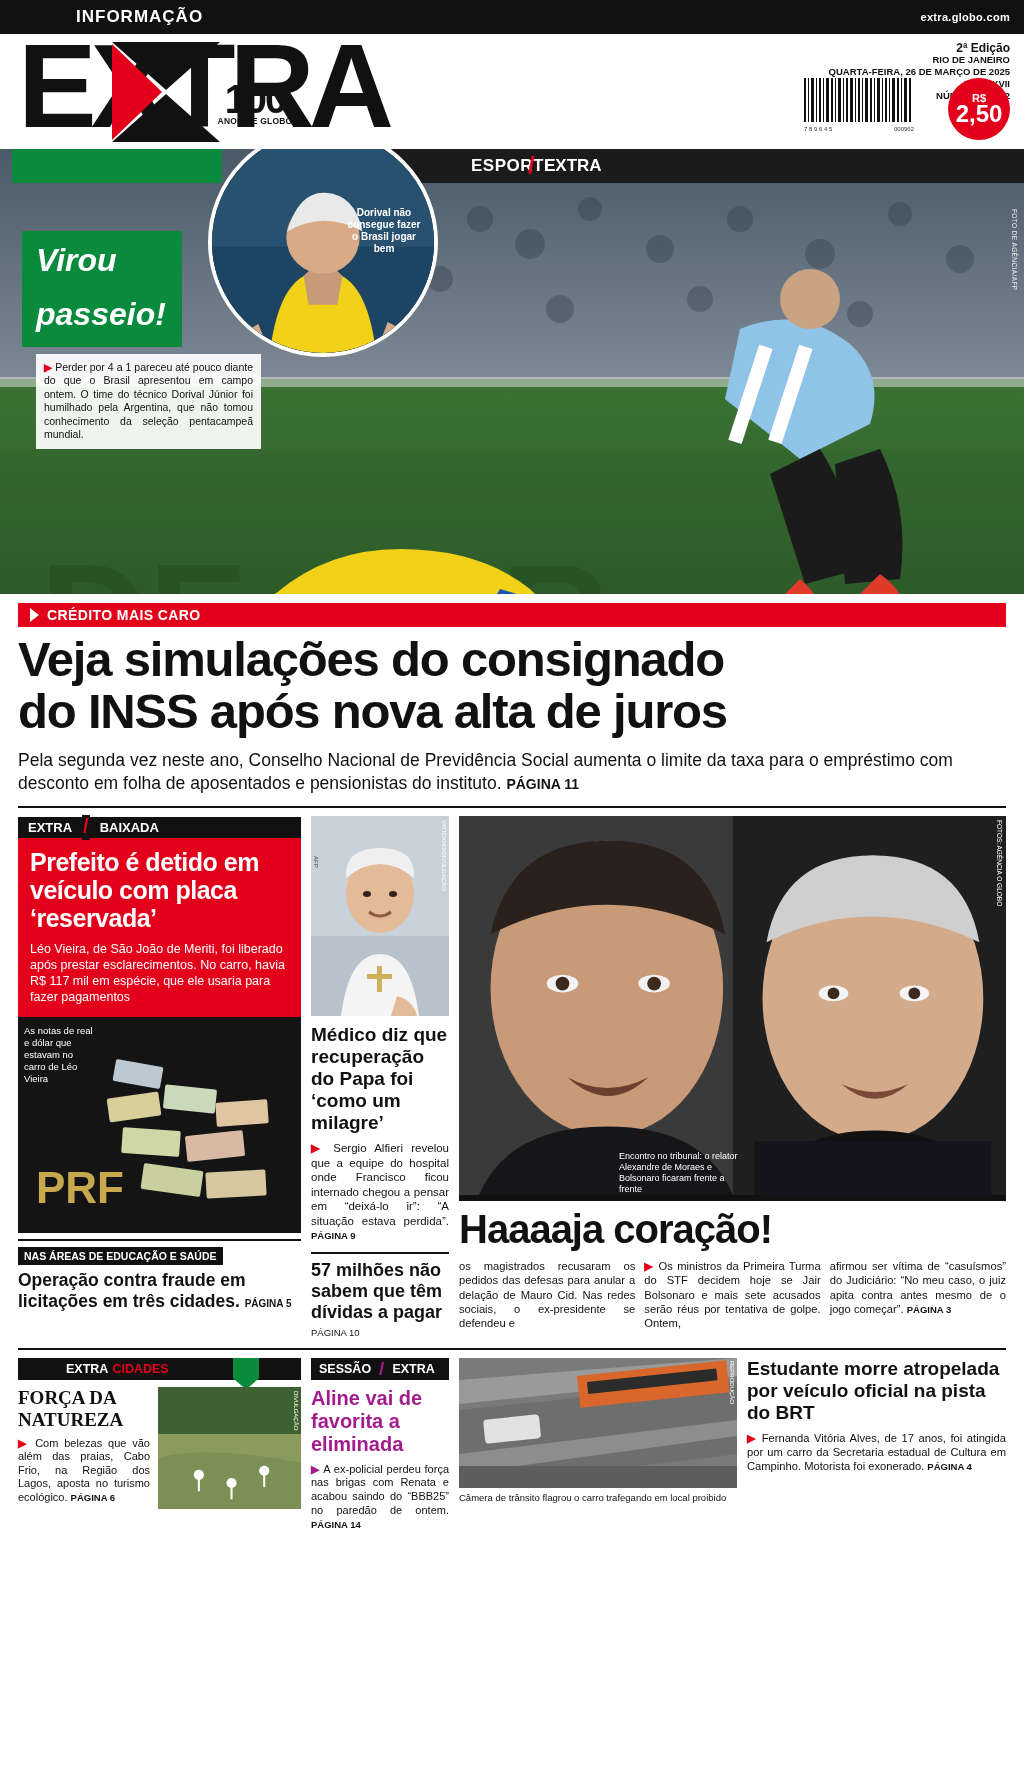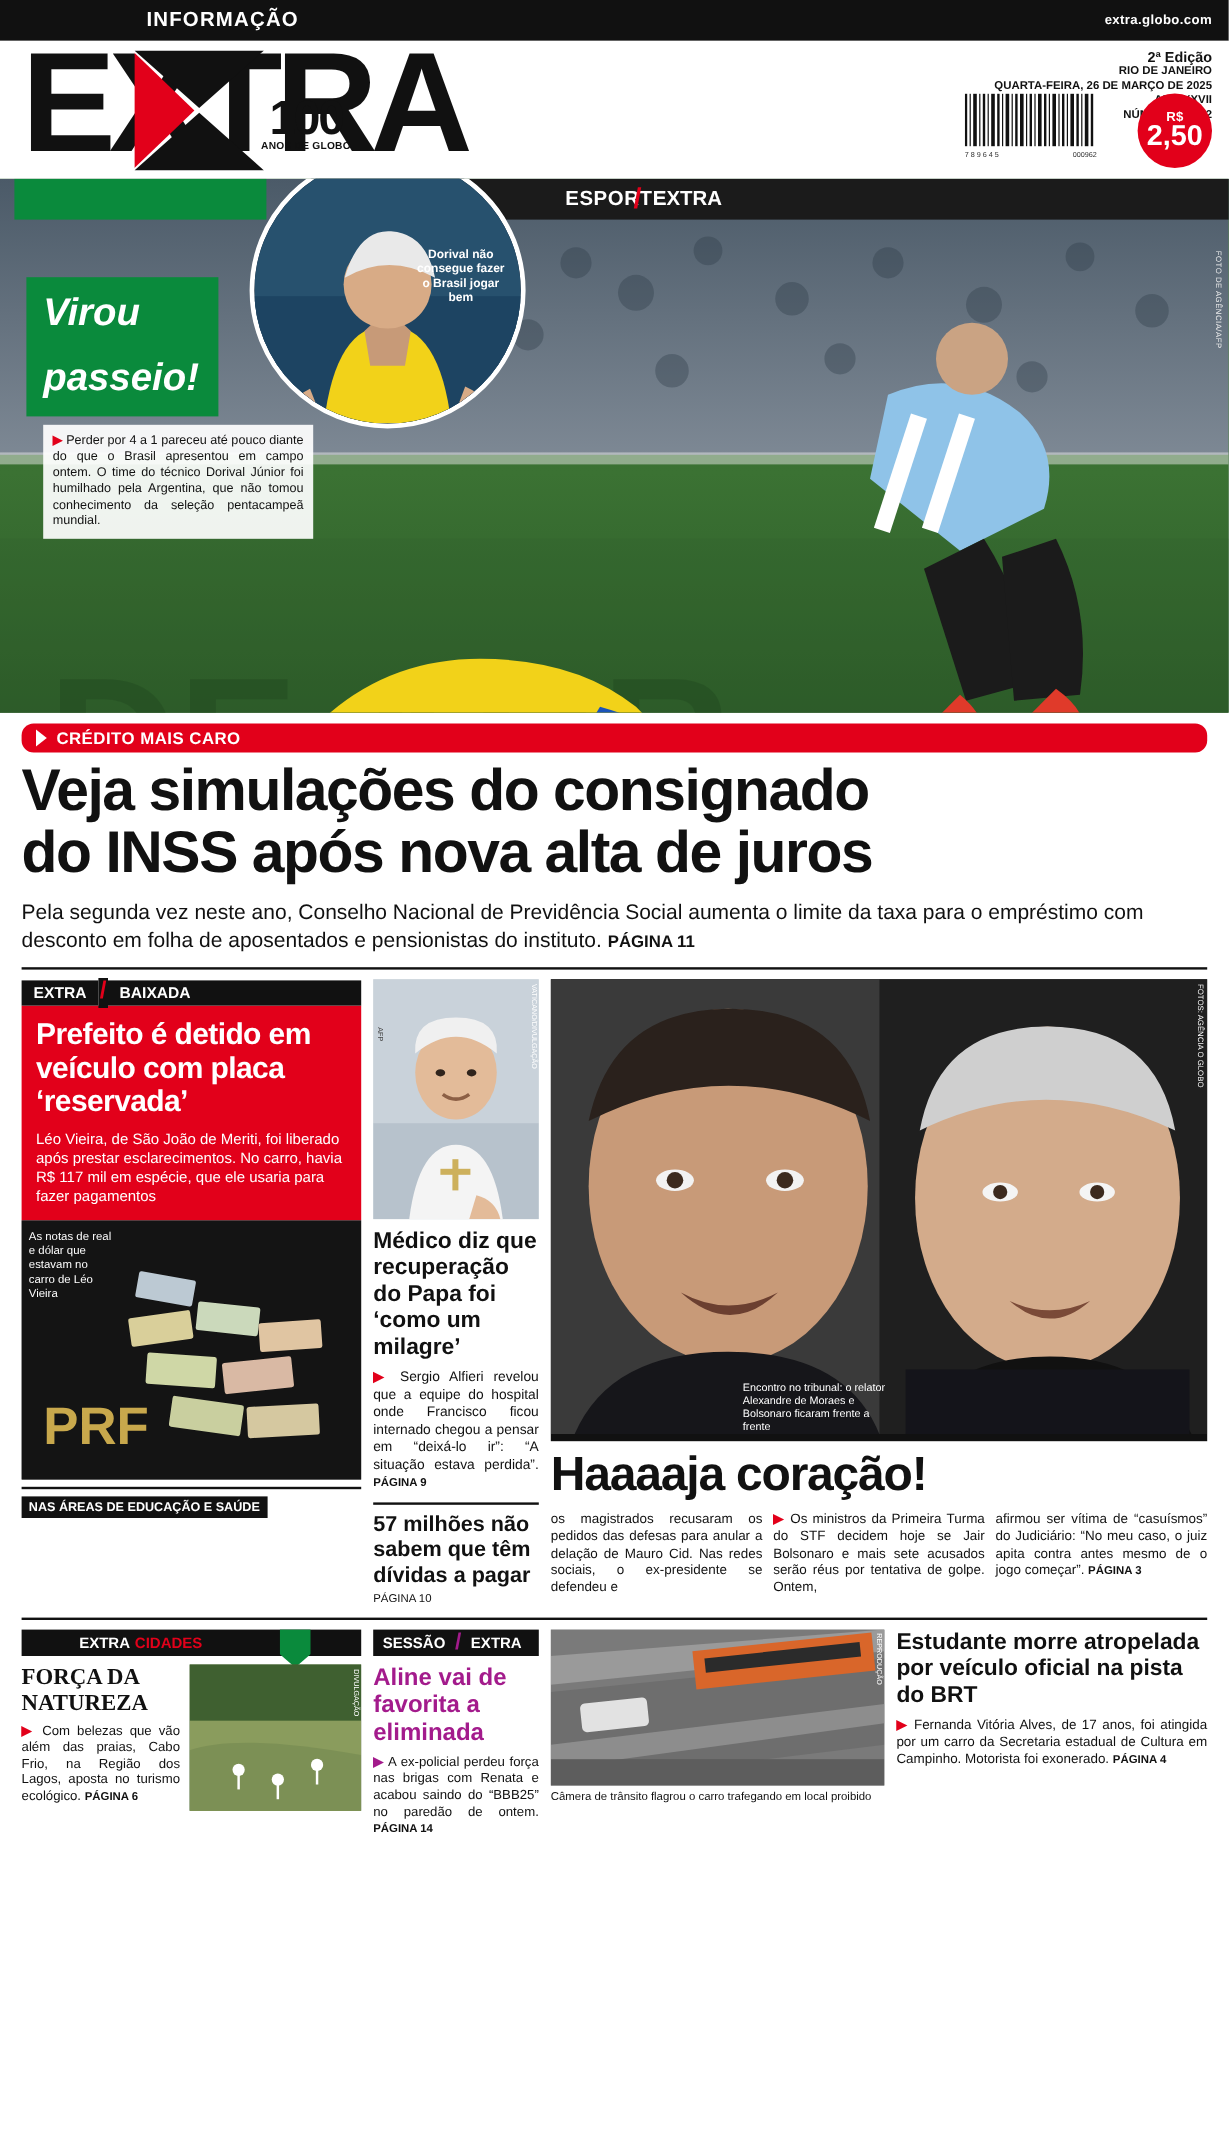--- a/index.html
+++ b/index.html
@@ -15,21 +15,21 @@
   .page { width:1024px; height:1790px; position:relative; }
 
   
   .topbar {
     height:34px; background:#111; color:#fff;
     display:flex; align-items:center; justify-content:space-between;
     padding:0 14px;
   }
   .topbar .info {
     font-weight:bold; font-size:17px; letter-spacing:1px;
-    margin-left:108px;
+    margin-left:62px;
   }
   .topbar .site { font-size:11px; font-weight:bold; letter-spacing:0.3px; }
 
   
   .masthead {
     height:115px; position:relative; border-bottom:0px solid #111;
     background:#fff; overflow:hidden;
   }
   .logo-wrap { position:absolute; left:18px; top:-4px; }
   .logo-text {
@@ -100,21 +100,21 @@
     font-size:10px; line-height:12px; font-weight:bold; text-align:center;
   }
   .photo-credit-v {
     position:absolute; right:6px; top:60px; writing-mode:vertical-rl;
     font-size:6.5px; color:#eee; letter-spacing:0.4px;
   }
 
   
   .kicker-bar {
     margin:9px 18px 0 18px; height:24px; background:#e2001a; color:#fff;
-    display:flex; align-items:center;border-radius:10px;
+    display:flex; align-items:center;
   }
   .kicker-bar .tri {
     width:0;height:0;border-top:7px solid transparent;border-bottom:7px solid transparent;
     border-left:9px solid #fff; margin:0 8px 0 12px;
   }
   .kicker-bar .txt { font-weight:bold; font-size:14px; letter-spacing:0.4px; }
 
   .head-main {
     margin:6px 18px 0 18px;
     font-weight:bold; font-size:49px; line-height:52px; letter-spacing:-1.2px;
@@ -423,20 +423,24 @@
             <rect x="188" y="154" width="60" height="26" rx="2" fill="#d5c8a0" transform="rotate(-3 218 167)"></rect>
             <rect x="96" y="46" width="48" height="22" rx="2" fill="#bcc9d3" transform="rotate(10 120 57)"></rect>
           </g>
           <text x="18" y="186" font-family="Liberation Sans, sans-serif" font-size="44" font-weight="bold" fill="#c8a84c">PRF</text>
         </svg>
         <div class="money-cap">As notas de real e dólar que estavam no carro de Léo Vieira</div>
         
       </div>
       <div class="op-bar">
         <div class="op-kick">NAS ÁREAS DE EDUCAÇÃO E SAÚDE</div>
+        <div class="op-head">
+          <span>Operação contra fraude em licitações em três cidades.</span>
+          <span class="pg">PÁGINA 5</span>
+        </div>
       </div>
     </div>
 
     <div class="col-b">
       <div class="pope-photo">
         <svg viewBox="0 0 138 200" preserveAspectRatio="none">
           <rect width="138" height="200" fill="#c9d2da"></rect>
           <rect y="120" width="138" height="80" fill="#b7c2cc"></rect>
           <path d="M30 200 q8 -62 39 -62 q31 0 39 62z" fill="#f4f4f4"></path>
           <ellipse cx="69" cy="78" rx="34" ry="39" fill="#e3bb99"></ellipse>

